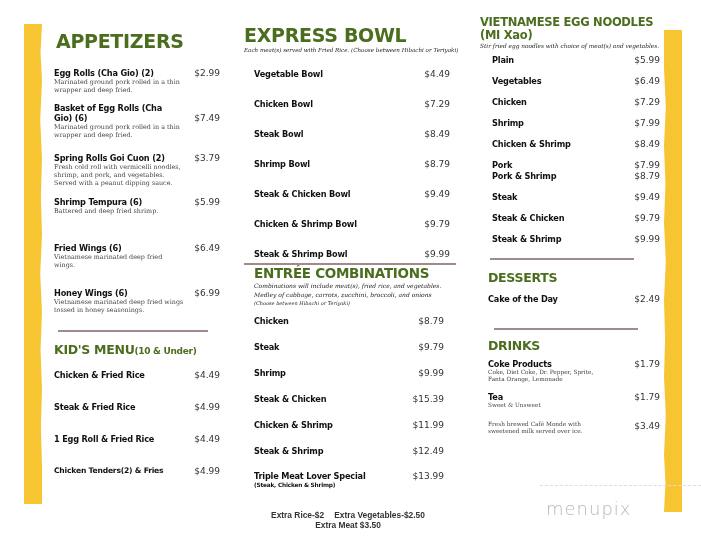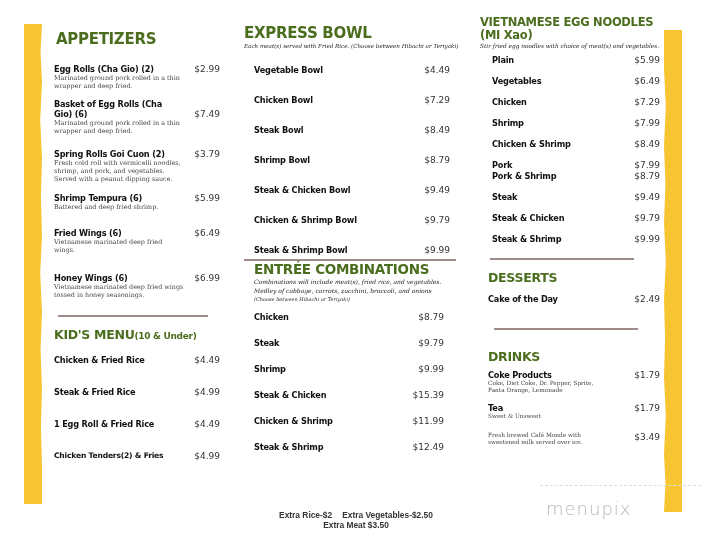--- a/index.html
+++ b/index.html
@@ -11,34 +11,34 @@
     clip-path: polygon(0 0, 100% 0, 92% 6%, 100% 12%, 90% 20%, 100% 28%, 94% 36%, 100% 44%, 90% 52%, 100% 60%, 92% 68%, 100% 76%, 94% 84%, 100% 92%, 100% 100%, 0 100%); }
   .band-right { left: 664px; top: 30px; width: 18px; height: 482px;
     clip-path: polygon(0 0, 100% 0, 100% 100%, 0 100%, 8% 94%, 0 88%, 10% 80%, 0 72%, 6% 64%, 0 56%, 10% 48%, 0 40%, 8% 32%, 0 24%, 10% 16%, 0 8%); }
 
   .col { position: absolute; }
   .col-1 { left: 54px; top: 30px; width: 166px; }
   .col-2 { left: 244px; top: 24px; width: 216px; }
   .col-3 { left: 480px; top: 16px; width: 180px; }
 
   .h { color: #4b6d1e; font-family: "DejaVu Sans", sans-serif; font-weight: bold; letter-spacing: -0.3px; }
-  .h-lg { font-size: 15px; }
+  .h-lg { font-size: 19px; }
   .h-md { font-size: 12.5px; }
   .h small { font-size: 9px; }
 
   .sub { font-family: "DejaVu Serif", serif; font-style: italic; font-size: 6px; color: #222; line-height: 9px; }
 
   .item { position: relative; }
   .name { font-family: "DejaVu Sans", sans-serif; font-weight: bold; font-size: 8.2px; line-height: 10px; letter-spacing: -0.2px; }
   .price { position: absolute; right: 0; top: 0; font-family: "DejaVu Sans", sans-serif; font-size: 9px; color: #333; }
   .desc { font-family: "DejaVu Serif", serif; font-size: 6.4px; line-height: 8px; color: #444; width: 130px; }
 
   .divider { height: 2px; background: #a08b8b; }
 
-  .extras { position: absolute; left: 248px; top: 510px; width: 216px; text-align: center;
+  .extras { position: absolute; left: 240px; top: 510px; width: 216px; text-align: center;
     font-family: "Liberation Sans", sans-serif; font-weight: bold; font-size: 8.4px; color: #333; line-height: 10px; }
   .extras span { margin: 0 5px; }
 
   .watermark { position: absolute; left: 546px; top: 498px; font-family: "DejaVu Sans", sans-serif;
     font-size: 18px; font-weight: 200; color: #b8b8b8; letter-spacing: 1px; }
   .dash { position: absolute; left: 540px; top: 485px; width: 161px; border-top: 1px dashed #ddd; }
 </style>
 </head>
 <body>
 
@@ -61,21 +61,21 @@
   <div class="item" style="margin-top:14px;">
     <div class="name">Spring Rolls Goi Cuon (2)</div>
     <div class="price">$3.79</div>
     <div class="desc">Fresh cold roll with vermicelli noodles, shrimp, and pork, and vegetables. Served with a peanut dipping sauce.</div>
   </div>
   <div class="item" style="margin-top:10px;">
     <div class="name">Shrimp Tempura (6)</div>
     <div class="price">$5.99</div>
     <div class="desc">Battered and deep fried shrimp.</div>
   </div>
-  <div class="item" style="margin-top:17px;">
+  <div class="item" style="margin-top:28px;">
     <div class="name">Fried Wings (6)</div>
     <div class="price">$6.49</div>
     <div class="desc">Vietnamese marinated deep fried wings.</div>
   </div>
   <div class="item" style="margin-top:19px;">
     <div class="name">Honey Wings (6)</div>
     <div class="price">$6.99</div>
     <div class="desc">Vietnamese marinated deep fried wings tossed in honey seasonings.</div>
   </div>
 
@@ -164,20 +164,25 @@
       <div class="price">$15.39</div>
     </div>
     <div class="item" style="margin-top:16px;">
       <div class="name">Chicken &amp; Shrimp</div>
       <div class="price">$11.99</div>
     </div>
     <div class="item" style="margin-top:16px;">
       <div class="name">Steak &amp; Shrimp</div>
       <div class="price">$12.49</div>
     </div>
+    <div class="item" style="margin-top:15px;">
+      <div class="name">Triple Meat Lover Special</div>
+      <div class="price">$13.99</div>
+      <div class="name" style="font-size:5.8px; line-height:8px;">(Steak, Chicken &amp; Shrimp)</div>
+    </div>
   </div>
 </div>
 
 <div class="extras">
   <div><span>Extra Rice-$2</span><span>Extra Vegetables-$2.50</span></div>
   <div>Extra Meat $3.50</div>
 </div>
 
 <div class="col col-3">
   <div class="h h-md" style="font-size:11.5px; line-height:13px;">
@@ -234,21 +239,21 @@
   <div class="h h-md" style="margin-top:10px; margin-left:8px;">DESSERTS</div>
   <div style="padding-left:8px;">
     <div class="item" style="margin-top:9px;">
       <div class="name">Cake of the Day</div>
       <div class="price">$2.49</div>
     </div>
   </div>
 
   <div class="divider" style="margin-top:24px; width:144px; margin-left:14px;"></div>
 
-  <div class="h h-md" style="margin-top:19px; margin-left:8px;">DRINKS</div>
+  <div class="h h-md" style="margin-top:8px; margin-left:8px;">DRINKS</div>
   <div style="padding-left:8px;">
     <div class="item" style="margin-top:6px;">
       <div class="name">Coke Products</div>
       <div class="price">$1.79</div>
       <div class="desc" style="font-size:5.8px; line-height:7px; width:115px;">Coke, Diet Coke, Dr. Pepper, Sprite, Fanta Orange, Lemonade</div>
     </div>
     <div class="item" style="margin-top:9px;">
       <div class="name">Tea</div>
       <div class="price">$1.79</div>
       <div class="desc" style="font-size:5.8px; line-height:7px;">Sweet &amp; Unsweet</div>

